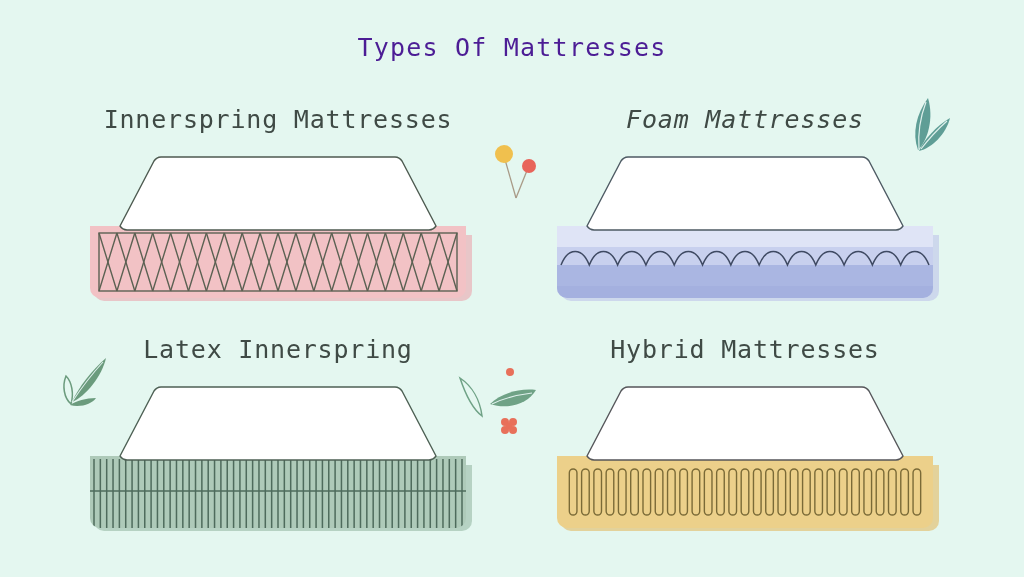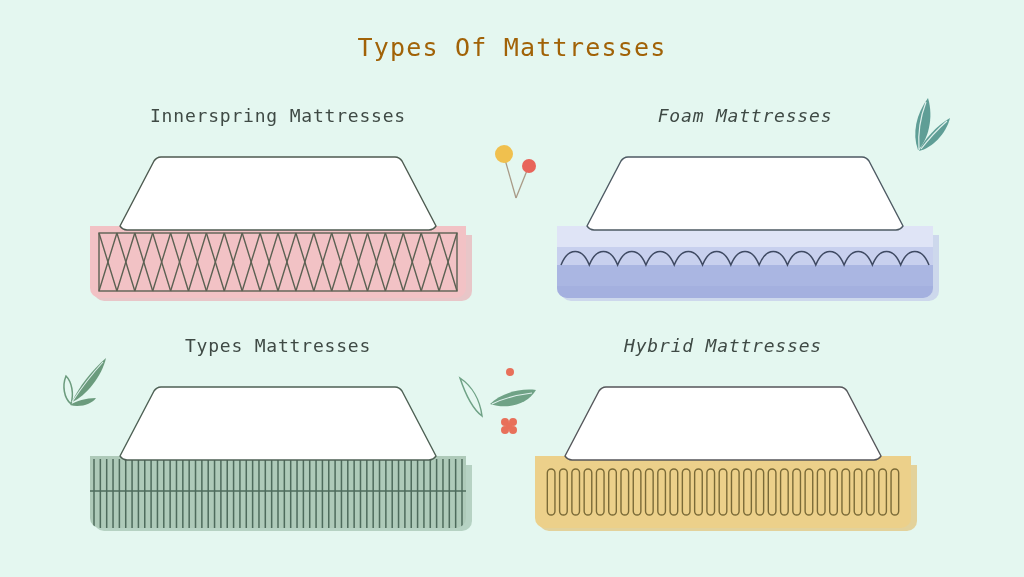--- a/index.html
+++ b/index.html
@@ -22,34 +22,34 @@
   }
   .page-title {
     position: absolute;
     top: 33px;
     left: 0;
     width: 1024px;
     text-align: center;
     font-family: "DejaVu Sans Mono", monospace;
     font-size: 25px;
     letter-spacing: 1.2px;
-    color: #a16207;
+    color: #4c1d95;
     font-weight: 400;
   }
   .card {
     position: absolute;
   }
   .card-title {
     position: absolute;
     top: 0;
     left: 0;
     width: 100%;
     text-align: center;
     font-family: "DejaVu Sans Mono", monospace;
-    font-size: 18px;
+    font-size: 25px;
     letter-spacing: 0.8px;
     color: #3f4a45;
   }
   .mattress-wrap {
     position: absolute;
     top: 38px;
     left: 0;
     width: 100%;
   }
   svg { display: block; }
@@ -105,21 +105,21 @@
           <rect x="22" y="122" width="376" height="40" fill="#aab6e2"></rect>
           <rect x="22" y="143" width="376" height="22" fill="#9fabdc" opacity="0.55"></rect>
           <path id="wave-foam" fill="none" stroke="#3f4a63" stroke-width="1.5" d="M26,122 C33.07692307692308,104 47.230769230769226,104 54.30769230769231,122 C61.38461538461539,104 75.53846153846153,104 82.61538461538461,122 C89.6923076923077,104 103.84615384615384,104 110.92307692307692,122 C118,104 132.15384615384616,104 139.23076923076923,122 C146.3076923076923,104 160.46153846153845,104 167.53846153846155,122 C174.6153846153846,104 188.76923076923077,104 195.84615384615387,122 C202.9230769230769,104 217.07692307692307,104 224.15384615384613,122 C231.2307692307692,104 245.38461538461536,104 252.46153846153845,122 C259.53846153846155,104 273.6923076923077,104 280.7692307692308,122 C287.84615384615387,104 302,104 309.0769230769231,122 C316.1538461538462,104 330.3076923076923,104 337.3846153846154,122 C344.46153846153845,104 358.6153846153846,104 365.6923076923077,122 C372.7692307692308,104 386.9230769230769,104 394,122 "></path>
         </g>
         <path d="M52,83 L86,18 a9,9 0 0 1 7,-4 h234 a9,9 0 0 1 7,4 L368,83 a9,9 0 0 1 -7,4 h-302 a9,9 0 0 1 -7,-4 z" fill="#ffffff" stroke="#4d5a63" stroke-width="1.4" stroke-linejoin="round"></path>
       </svg>
     </div>
   </div>
 
   <div class="card" style="left:68px; top:335px; width:420px; height:205px;">
-    <div class="card-title">Types Mattresses</div>
+    <div class="card-title">Latex Innerspring</div>
     <div class="mattress-wrap">
       <svg width="420" height="165" viewBox="0 0 420 165">
         <defs>
           <clipPath id="clip-latex">
             <path d="M22,83 h376 v62 a10,10 0 0 1 -10,10 h-356 a10,10 0 0 1 -10,-10 z"></path>
           </clipPath>
         </defs>
         <path d="M26,92 h378 v56 a10,10 0 0 1 -10,10 h-358 a10,10 0 0 1 -10,-10 z" fill="#9cbfab" opacity="0.65"></path>
         <path d="M22,83 h376 v62 a10,10 0 0 1 -10,10 h-356 a10,10 0 0 1 -10,-10 z" fill="#aecab9"></path>
         <g clip-path="url(#clip-latex)">
@@ -184,21 +184,21 @@
               <line x1="387.65517241379314" y1="86" x2="387.65517241379314" y2="155"></line>
               <line x1="394" y1="86" x2="394" y2="155"></line>
             </g>
           <line x1="22" y1="118" x2="398" y2="118" stroke="#4e6b5c" stroke-width="1.3"></line>
         </g>
         <path d="M52,83 L86,18 a9,9 0 0 1 7,-4 h234 a9,9 0 0 1 7,4 L368,83 a9,9 0 0 1 -7,4 h-302 a9,9 0 0 1 -7,-4 z" fill="#ffffff" stroke="#4d6054" stroke-width="1.4" stroke-linejoin="round"></path>
       </svg>
     </div>
   </div>
 
-  <div class="card" style="left:513px; top:335px; width:420px; height:205px;font-style:italic;">
+  <div class="card" style="left:535px; top:335px; width:420px; height:205px;">
     <div class="card-title">Hybrid Mattresses</div>
     <div class="mattress-wrap">
       <svg width="420" height="165" viewBox="0 0 420 165">
         <defs>
           <clipPath id="clip-hybrid">
             <path d="M22,83 h376 v62 a10,10 0 0 1 -10,10 h-356 a10,10 0 0 1 -10,-10 z"></path>
           </clipPath>
         </defs>
         <path d="M26,92 h378 v56 a10,10 0 0 1 -10,10 h-358 a10,10 0 0 1 -10,-10 z" fill="#e2c276" opacity="0.7"></path>
         <path d="M22,83 h376 v62 a10,10 0 0 1 -10,10 h-356 a10,10 0 0 1 -10,-10 z" fill="#ecd08a"></path>

